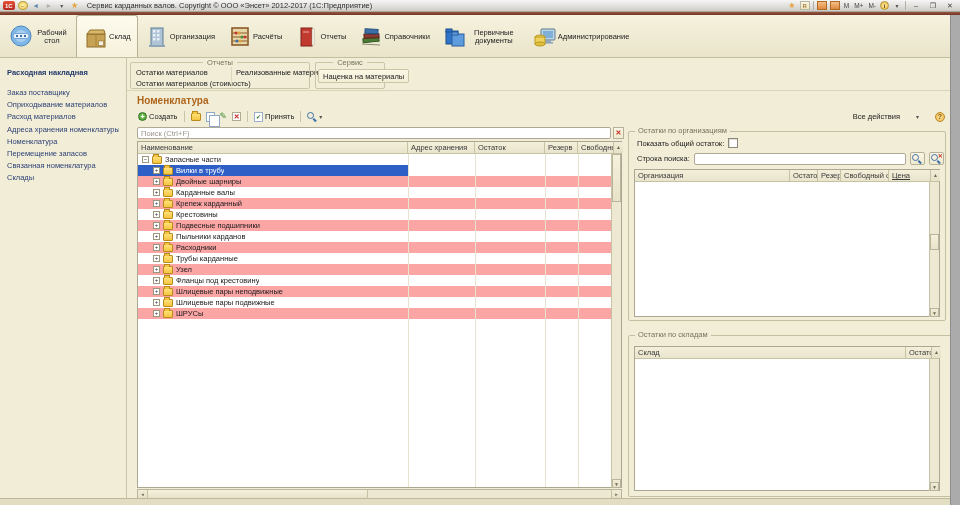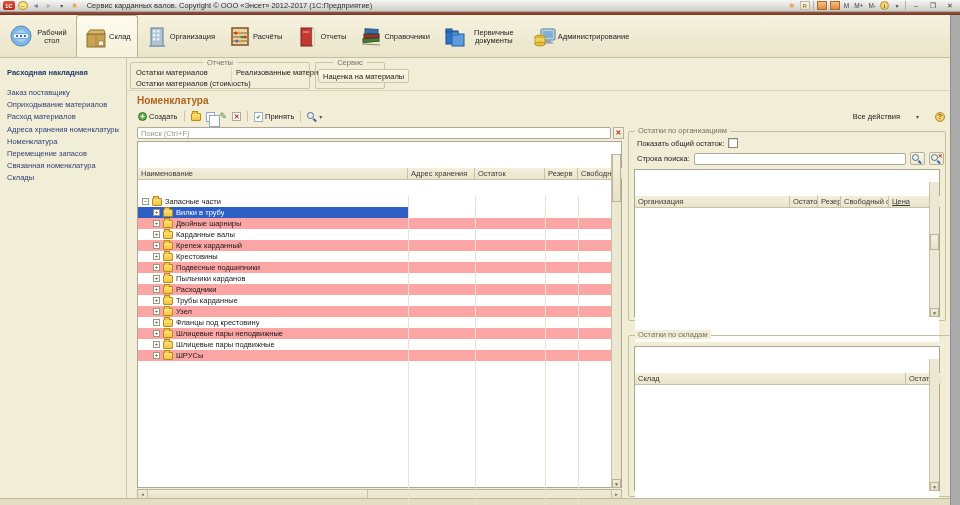--- a/index.html
+++ b/index.html
@@ -73,24 +73,24 @@
   .mag::after { content:""; position:absolute; left:6.5px; top:6.5px; width:3.5px; height:1.5px; background:#3F6FA8; transform:rotate(45deg); transform-origin:0 0; }
   .caret { font-size:6px; color:#555; }
   .allactions { margin-left:auto; display:flex; align-items:center; gap:16px; }
   .helpico { width:10px; height:10px; border-radius:50%; background:radial-gradient(#FFE9A8,#EDAE3B); border:1px solid #BB8A28; color:#7a5208; font-size:7px; font-weight:bold; display:inline-flex; align-items:center; justify-content:center; }
   
   .search-input { position:absolute; left:137px; top:127px; width:474px; height:12px; border:1px solid #ADA994; border-radius:2px; background:#fff; font-family:"Liberation Sans",sans-serif; font-size:7.5px; padding:0 3px; color:#333; }
   .search-input::placeholder { color:#9a968a; }
   .search-clear { position:absolute; left:613px; top:127px; width:11px; height:12px; border:1px solid #B5B198; background:linear-gradient(#FBF7E5,#EFEAD0); color:#C62B22; font-size:7px; line-height:10px; text-align:center; font-weight:bold; }
   
   .maintable { position:absolute; left:137px; top:141px; width:485px; height:347px; border:1px solid #ABA790; background:#fff; }
-  .thead { display:flex; height:12px; background:linear-gradient(#F3EFDA,#E9E4CC); border-bottom:1px solid #C6C2A4;margin-top:26px; }
+  .thead { display:flex; height:12px; background:linear-gradient(#F3EFDA,#E9E4CC); border-bottom:1px solid #C6C2A4; }
   .th { border-right:1px solid #C6C2A4; padding:1px 3px; font-size:7.5px; color:#3a3a3a; overflow:hidden; white-space:nowrap; flex:none; }
   .scrollup { flex:none; width:10px; background:linear-gradient(#F1ECD6,#E5E0C6); border-left:1px solid #C6C2A4; font-size:5px; color:#6b6852; text-align:center; line-height:11px; }
-  .tbody { position:relative; height:333px; overflow:hidden;margin-top:16px; }
+  .tbody { position:relative; height:333px; overflow:hidden; }
   .colline { position:absolute; top:0; bottom:0; width:1px; background:#E7E3CE; z-index:3; pointer-events:none; }
   .trow { position:relative; display:flex; align-items:center; height:11px; padding-left:4px; gap:3px; font-size:7.5px; z-index:1; }
   .trow.alt { background:#fca5a5; }
   .trow.lvl1 { padding-left:15px; }
   .trow.selected::before { content:""; position:absolute; left:0; top:0; width:270px; height:11px; background:#2E5FC6; }
   .trow.selected .tlabel { color:#fff; }
   .trow > * { position:relative; }
   .expand { width:7px; height:7px; border:1px solid #9B977F; background:#fff; font-size:6px; line-height:5px; text-align:center; color:#333; flex:none; }
   .tlabel { white-space:nowrap; overflow:hidden; }
   .vscroll { position:absolute; right:0; top:12px; width:10px; height:334px; background:#EDE8D2; border-left:1px solid #C6C2A4; z-index:4; }

